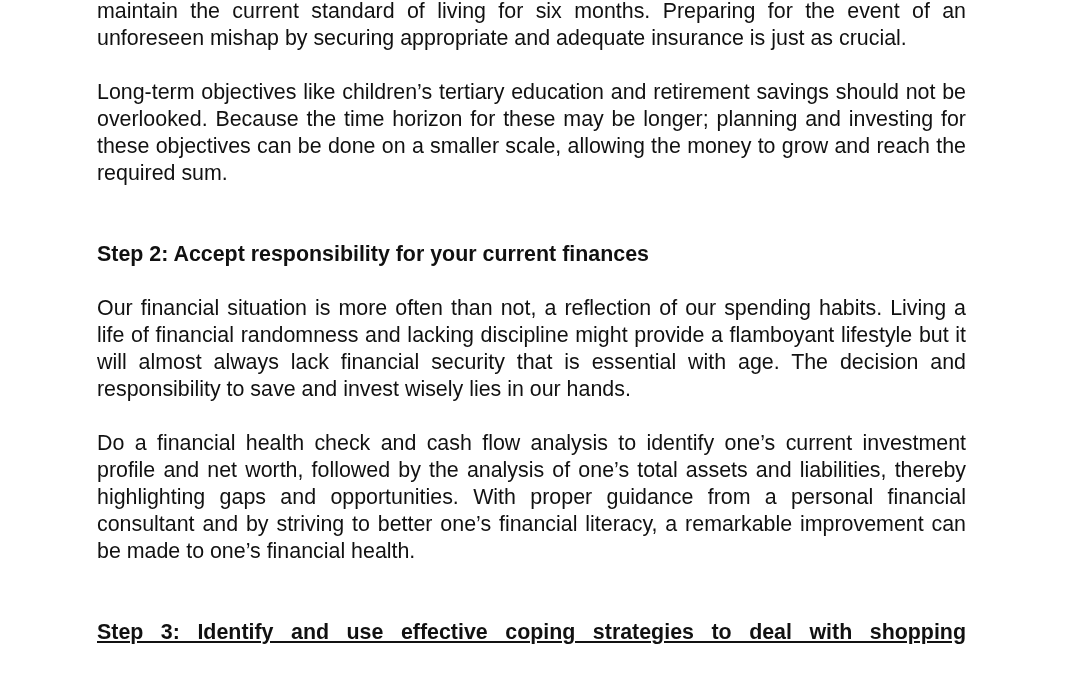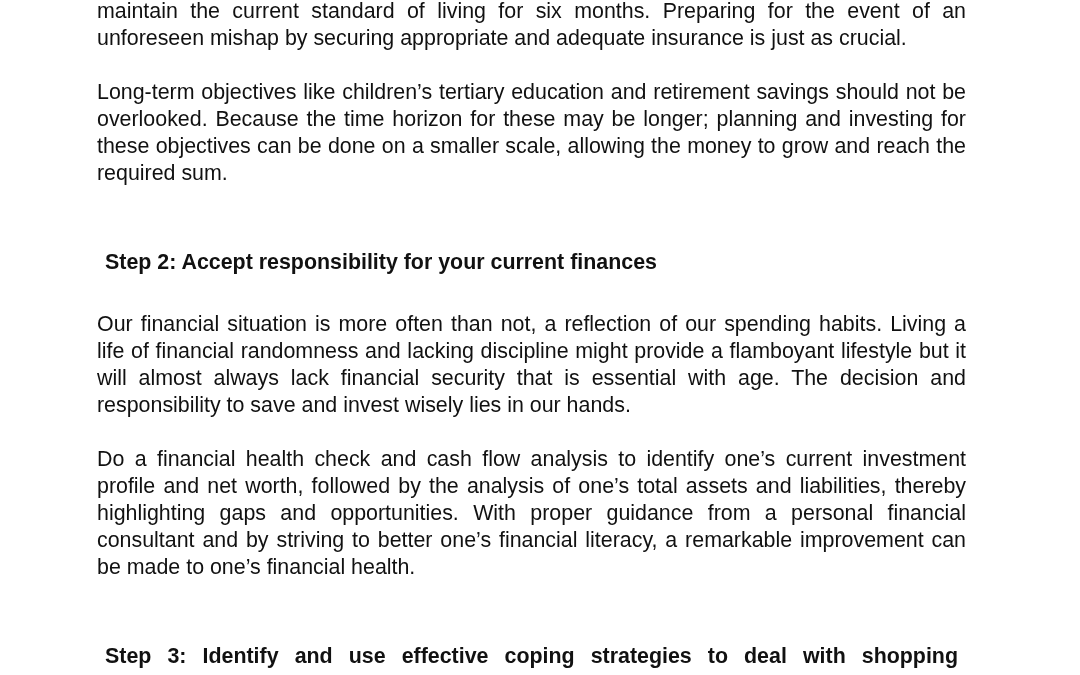--- a/index.html
+++ b/index.html
@@ -22,26 +22,27 @@
       font-size: 21.4px;
       line-height: 27px;
       color: #111111;
     }
     .para {
       margin: 0;
       text-align: justify;
       hyphens: none;
     }
     .heading {
-      margin: 8px;
+      margin: 0;
       font-weight: bold;
     }
     .heading.justify {
       text-align: justify;
       text-align-last: justify;
+      text-decoration: underline;
     }
     .gap-para { height: 27px; }
     .gap-section { height: 54px; }
   </style>
 </head>
 <body>
 
 <div class="page">
   <p class="para">maintain the current standard of living for six months. Preparing for the event of an unforeseen mishap by securing appropriate and adequate insurance is just as crucial.</p>
   <div class="gap-para"></div>

